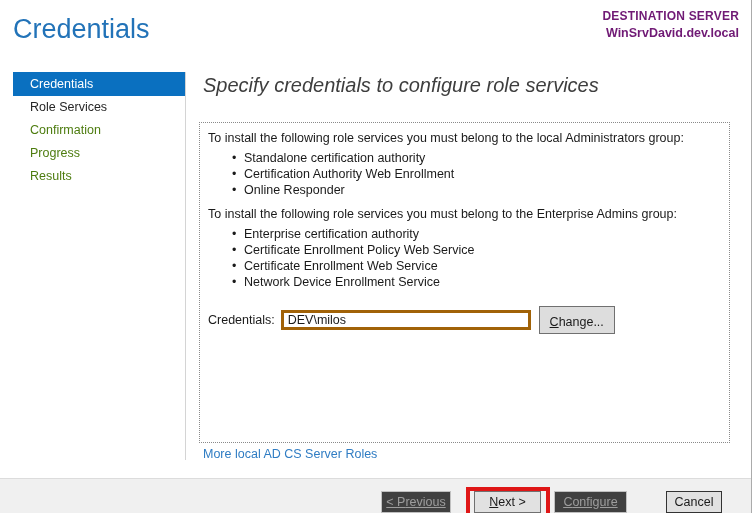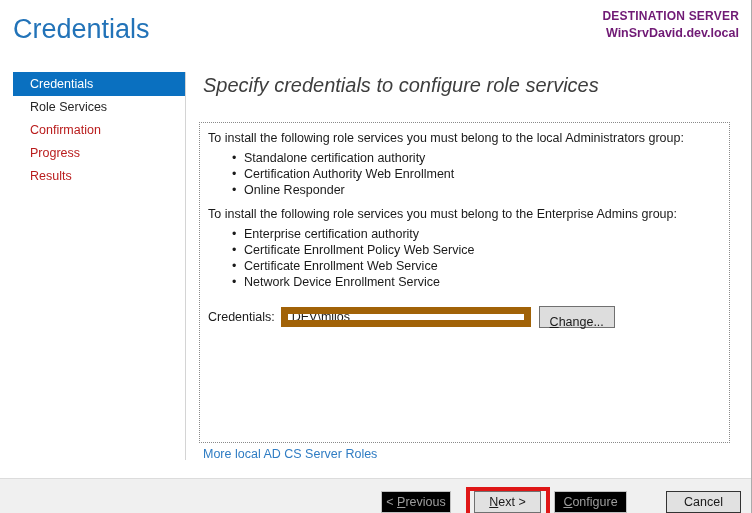--- a/index.html
+++ b/index.html
@@ -19,68 +19,68 @@
   .dest-label  { font-size: 12px; font-weight: 700; letter-spacing: 0.2px; }
   .server-name { font-size: 12.5px; font-weight: 600; margin-top: 3px; }
 
   
   .sidebar { position: absolute; left: 13px; top: 72px; width: 172px; }
   .side-item {
     height: 23px; line-height: 23px; padding-left: 17px;
     font-size: 12.5px; color: #262626; cursor: pointer; white-space: nowrap;
   }
   .side-item.selected { background: #0a70c0; color: #ffffff; height: 24px; line-height: 24px; }
-  .side-item.disabled { color: #b91c1c; cursor: default; }
+  .side-item.disabled { color: #4d7c0f; cursor: default; }
   .side-divider { position: absolute; left: 185px; top: 72px; width: 1px; height: 388px; background: #d4d4d4; }
 
   
   .main-heading {
     position: absolute; left: 203px; top: 74px;
     font-size: 20px; font-weight: 400; color: #3e3e3e; font-style: italic;
   }
   .info-box {
     position: absolute; left: 199px; top: 122px; width: 531px; height: 321px;
     border: 1px dotted #8a8a8a; padding: 5px 8px;
     font-size: 12.5px; color: #1a1a1a;
   }
   .intro { margin: 2px 0 2px; line-height: 16px; }
   .svc-list { margin: 4px 0 8px; padding-left: 24px; list-style: none; }
   .svc-list li { position: relative; line-height: 16px; padding-left: 12px; }
   .svc-list li::before { content: "\2022"; position: absolute; left: 0; top: 0; }
   .cred-row { display: flex; align-items: center; margin-top: 16px; }
   .cred-label { margin-right: 6px; }
   .cred-input {
-    width: 250px; height: 20px; border: 7px solid #a16207; background: #fff;
+    width: 250px; height: 20px; border: 3px solid #a16207; background: #fff;
     font-family: inherit; font-size: 12.5px; padding: 1px 4px; color: #1a1a1a;
   }
   .change-btn {
-    margin-left: 8px; width: 76px; height: 22px;
+    margin-left: 8px; width: 76px; height: 28px;
     background: #dddddd; border: 1px solid #707070; color: #1a1a1a;
     font-family: inherit; font-size: 12.5px; cursor: pointer; padding: 8px;
   }
   .more-link {
     position: absolute; left: 203px; top: 447px;
     font-size: 12.5px; color: #2f7cc3; cursor: pointer;
   }
 
   
   .footer {
     position: absolute; left: 0; top: 478px; width: 752px; height: 35px;
     background: #f0f0f0; border-top: 1px solid #dcdcdc;
   }
   .btn {
     position: absolute; top: 12px; height: 22px;
     background: #e1e1e1; border: 1px solid #707070; color: #1a1a1a;
     font-family: inherit; font-size: 12.5px; cursor: pointer; padding: 0;
   }
-  .btn.disabled { color: #9d9d9d; border-color: #c0c0c0; background: #000000; cursor: default; }
+  .btn.disabled { color: #9d9d9d; border-color: #c0c0c0; background: #404040; cursor: default; text-decoration: underline; }
   .btn-previous  { left: 381px; width: 70px; }
   .btn-next      { left: 474px; width: 67px; }
   .btn-configure { left: 554px; width: 73px; }
-  .btn-cancel    { left: 666px; width: 75px; border-color: #333333; }
+  .btn-cancel    { left: 666px; width: 56px; border-color: #333333; }
   .ak { text-decoration: underline; }
   .annotation-rect {
     position: absolute; left: 466px; top: 487px; width: 84px; height: 40px;
     border: 4px solid #df1616; pointer-events: none;
   }
 </style>
 </head>
 <body>
 
 <div id="window">

